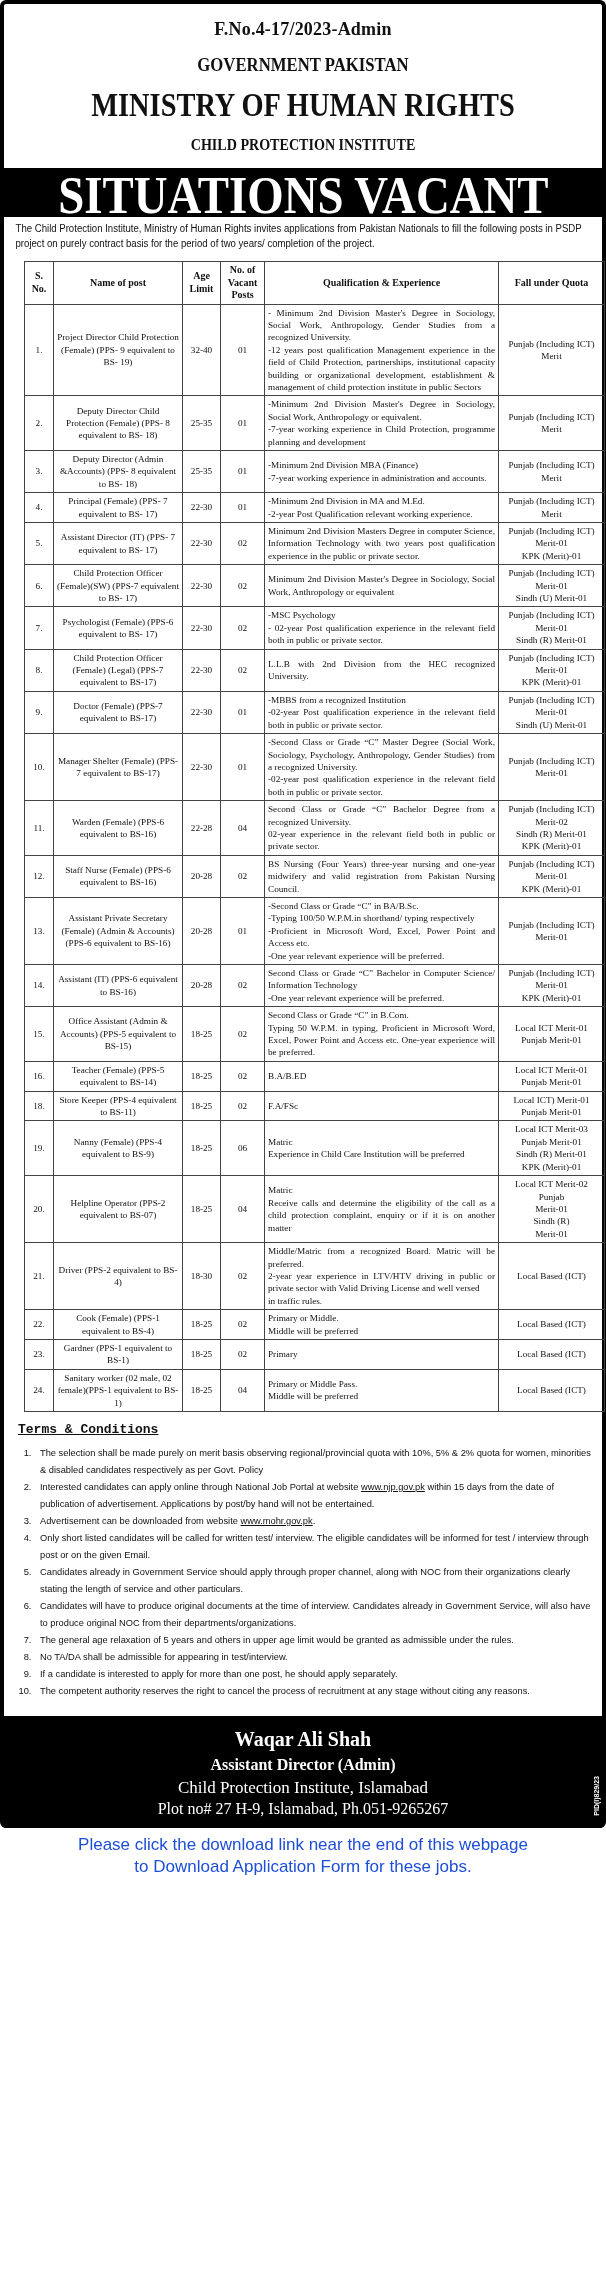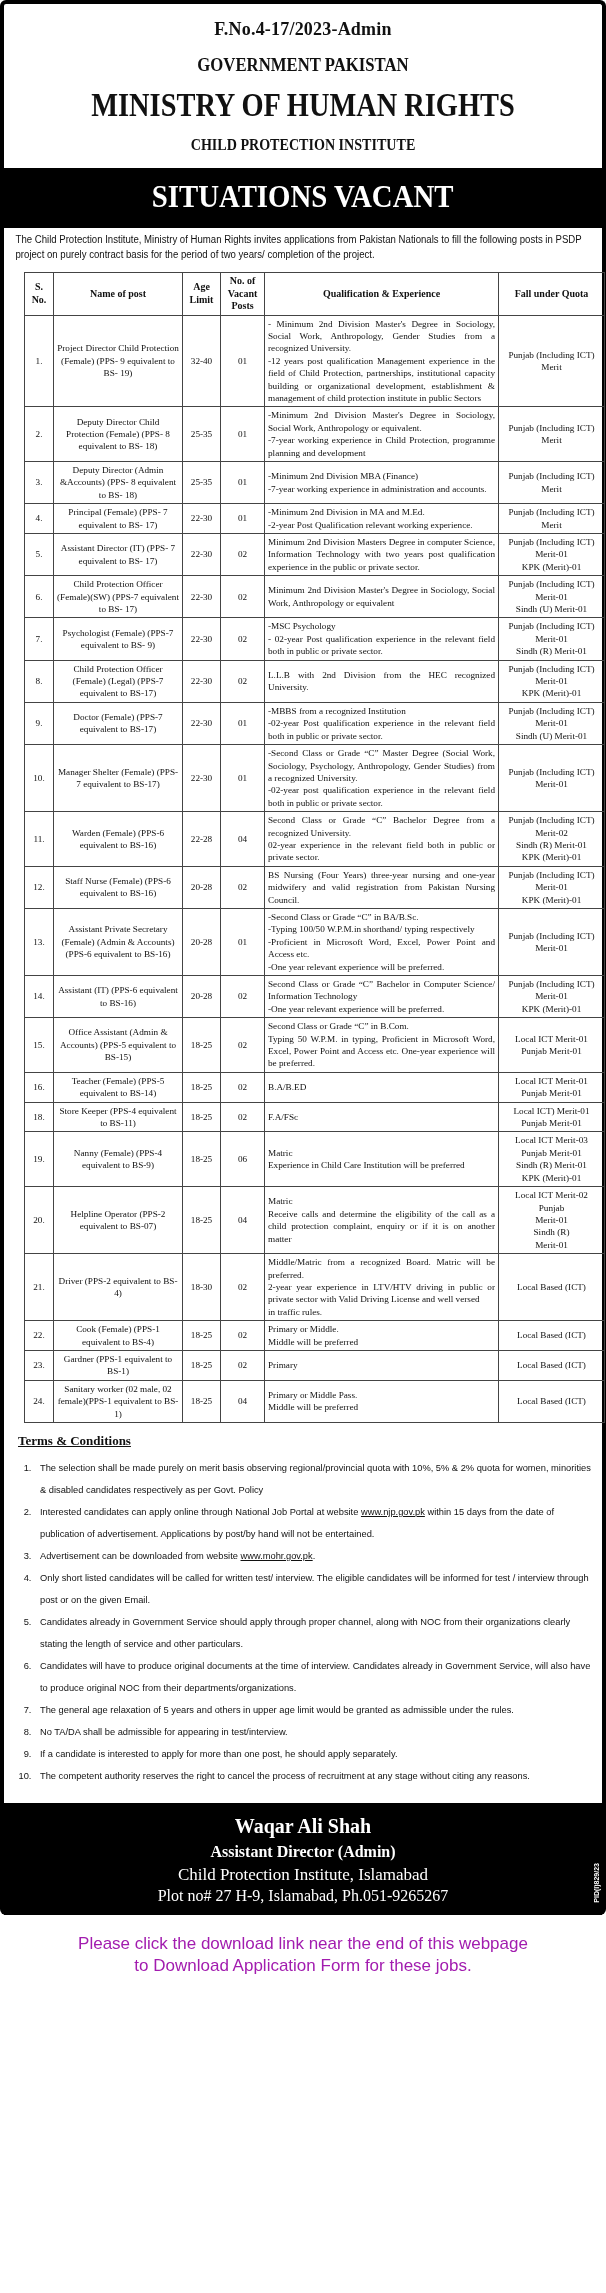--- a/index.html
+++ b/index.html
@@ -3,40 +3,40 @@
 <meta charset="utf-8">
 <style>
   html, body { margin: 0; padding: 0; background: #ffffff; }
   body { width: 606px; font-family: "Liberation Serif", "DejaVu Serif", serif; color: #111; }
   .frame { position: relative; width: 606px; box-sizing: border-box; border-left: 4px solid #000; border-right: 4px solid #000; border-top: 4px solid #000; background: #fff; border-radius: 6px; }
   .hdr { text-align: center; padding-top: 14px; }
   .fno { font-weight: bold; font-size: 18px; letter-spacing: 0.2px; line-height: 22px; }
   .gov { font-weight: bold; font-size: 19px; line-height: 26px; margin-top: 12px; transform: scaleX(0.88); }
   .ministry { font-weight: bold; font-size: 33px; line-height: 38px; margin-top: 8px; transform: scaleX(0.86); white-space: nowrap; }
   .cpi { font-weight: bold; font-size: 16px; line-height: 22px; margin-top: 10px; transform: scaleX(0.88); }
-  .banner { background: #000; color: #fff; text-align: center; font-weight: bold; font-size: 32px; line-height: 56px; margin-top: 12px; height: 60px; }
+  .banner { background: #000; color: #fff; text-align: center; font-weight: bold; font-size: 52px; line-height: 56px; margin-top: 12px; height: 49px; }
   .banner span { display: inline-block; transform: scaleX(0.9); }
   .intro { font-family: "Liberation Sans", "DejaVu Sans", sans-serif; font-size: 10px; line-height: 15px; padding: 4px 8px 0 12px; transform: scaleX(0.96); transform-origin: left; width: 620px; }
   table { border-collapse: collapse; margin: 10px 0 0 20px; width: 580px; font-family: "Liberation Serif", serif; font-size: 9.2px; line-height: 12.4px; table-layout: fixed; }
   th, td { border: 1px solid #444; padding: 2px 3px; vertical-align: middle; }
   th { font-weight: bold; text-align: center; font-size: 10px; line-height: 12.5px; }
   td.c { text-align: center; }
   td.q { text-align: justify; }
   .terms { padding: 10px 10px 0 14px; font-family: "Liberation Sans", "DejaVu Sans", sans-serif; }
-  .terms h3 { margin: 0 0 8px 0; font-size: 13px; font-weight: bold; text-decoration: underline; font-family: Liberation Serif, serif; }
-  .terms ol { margin: 0; padding-left: 16px; font-size: 9.3px; line-height: 22px; }
+  .terms h3 { margin: 0 0 8px 0; font-size: 13px; font-weight: bold; text-decoration: underline; font-family: Liberation Mono, monospace; }
+  .terms ol { margin: 0; padding-left: 16px; font-size: 9.3px; line-height: 17px; }
   .terms li { padding-left: 6px; }
   .terms a { color: #111; text-decoration: underline; }
   .sig { background: #000; color: #fff; text-align: center; margin-top: 16px; padding: 10px 0 8px 0; position: relative; font-family: "Liberation Serif", serif; }
   .sig .name { font-weight: bold; font-size: 20px; line-height: 26px; }
   .sig .title { font-weight: bold; font-size: 16px; line-height: 26px; }
   .sig .inst { font-size: 17px; line-height: 20px; }
   .sig .addr { font-size: 16px; line-height: 22px; }
   .pid { position: absolute; right: 2px; bottom: 12px; font-family: "Liberation Sans", sans-serif; font-size: 7px; color: #fff; writing-mode: vertical-rl; transform: rotate(180deg); font-weight: bold; }
-  .notice { text-align: center; color: #a21caf; font-family: "Liberation Sans", "DejaVu Sans", sans-serif; font-size: 17px; line-height: 22px; padding: 6px 0 10px 0; margin-top: 12px; }
+  .notice { text-align: center; color: #1d4ed8; font-family: "Liberation Sans", "DejaVu Sans", sans-serif; font-size: 17px; line-height: 22px; padding: 6px 0 10px 0; }
 </style>
 </head>
 <body>
 
 <div class="frame">
   <div class="hdr">
     <div class="fno">F.No.4-17/2023-Admin</div>
     <div class="gov">GOVERNMENT PAKISTAN</div>
     <div class="ministry">MINISTRY OF HUMAN RIGHTS</div>
     <div class="cpi">CHILD PROTECTION INSTITUTE</div>
@@ -109,21 +109,21 @@
         <tr>
           <td class="c">6.</td>
           <td class="c">Child Protection Officer (Female)(SW) (PPS-7 equivalent to BS- 17)</td>
           <td class="c">22-30</td>
           <td class="c">02</td>
           <td class="q">Minimum 2nd Division Master's Degree in Sociology, Social Work, Anthropology or equivalent</td>
           <td class="c">Punjab (Including ICT) Merit-01<br>Sindh (U) Merit-01</td>
         </tr>
         <tr>
           <td class="c">7.</td>
-          <td class="c">Psychologist (Female) (PPS-7 equivalent to BS- 9)</td>
+          <td class="c">Psychologist (Female) (PPS-6 equivalent to BS- 17)</td>
           <td class="c">22-30</td>
           <td class="c">02</td>
           <td class="q">-MSC Psychology<br>- 02-year Post qualification experience in the relevant field both in public or private sector.</td>
           <td class="c">Punjab (Including ICT) Merit-01<br>Sindh (R) Merit-01</td>
         </tr>
         <tr>
           <td class="c">8.</td>
           <td class="c">Child Protection Officer (Female) (Legal) (PPS-7 equivalent to BS-17)</td>
           <td class="c">22-30</td>
           <td class="c">02</td>

